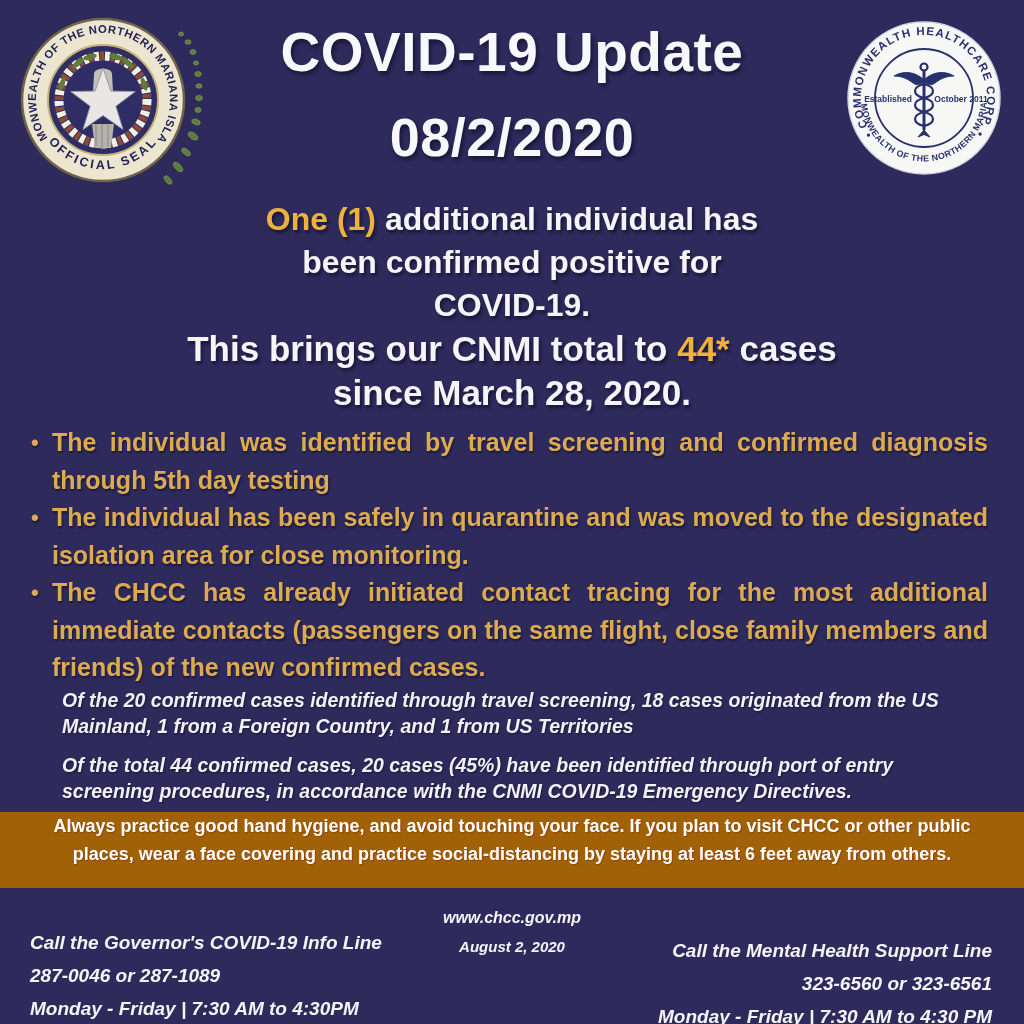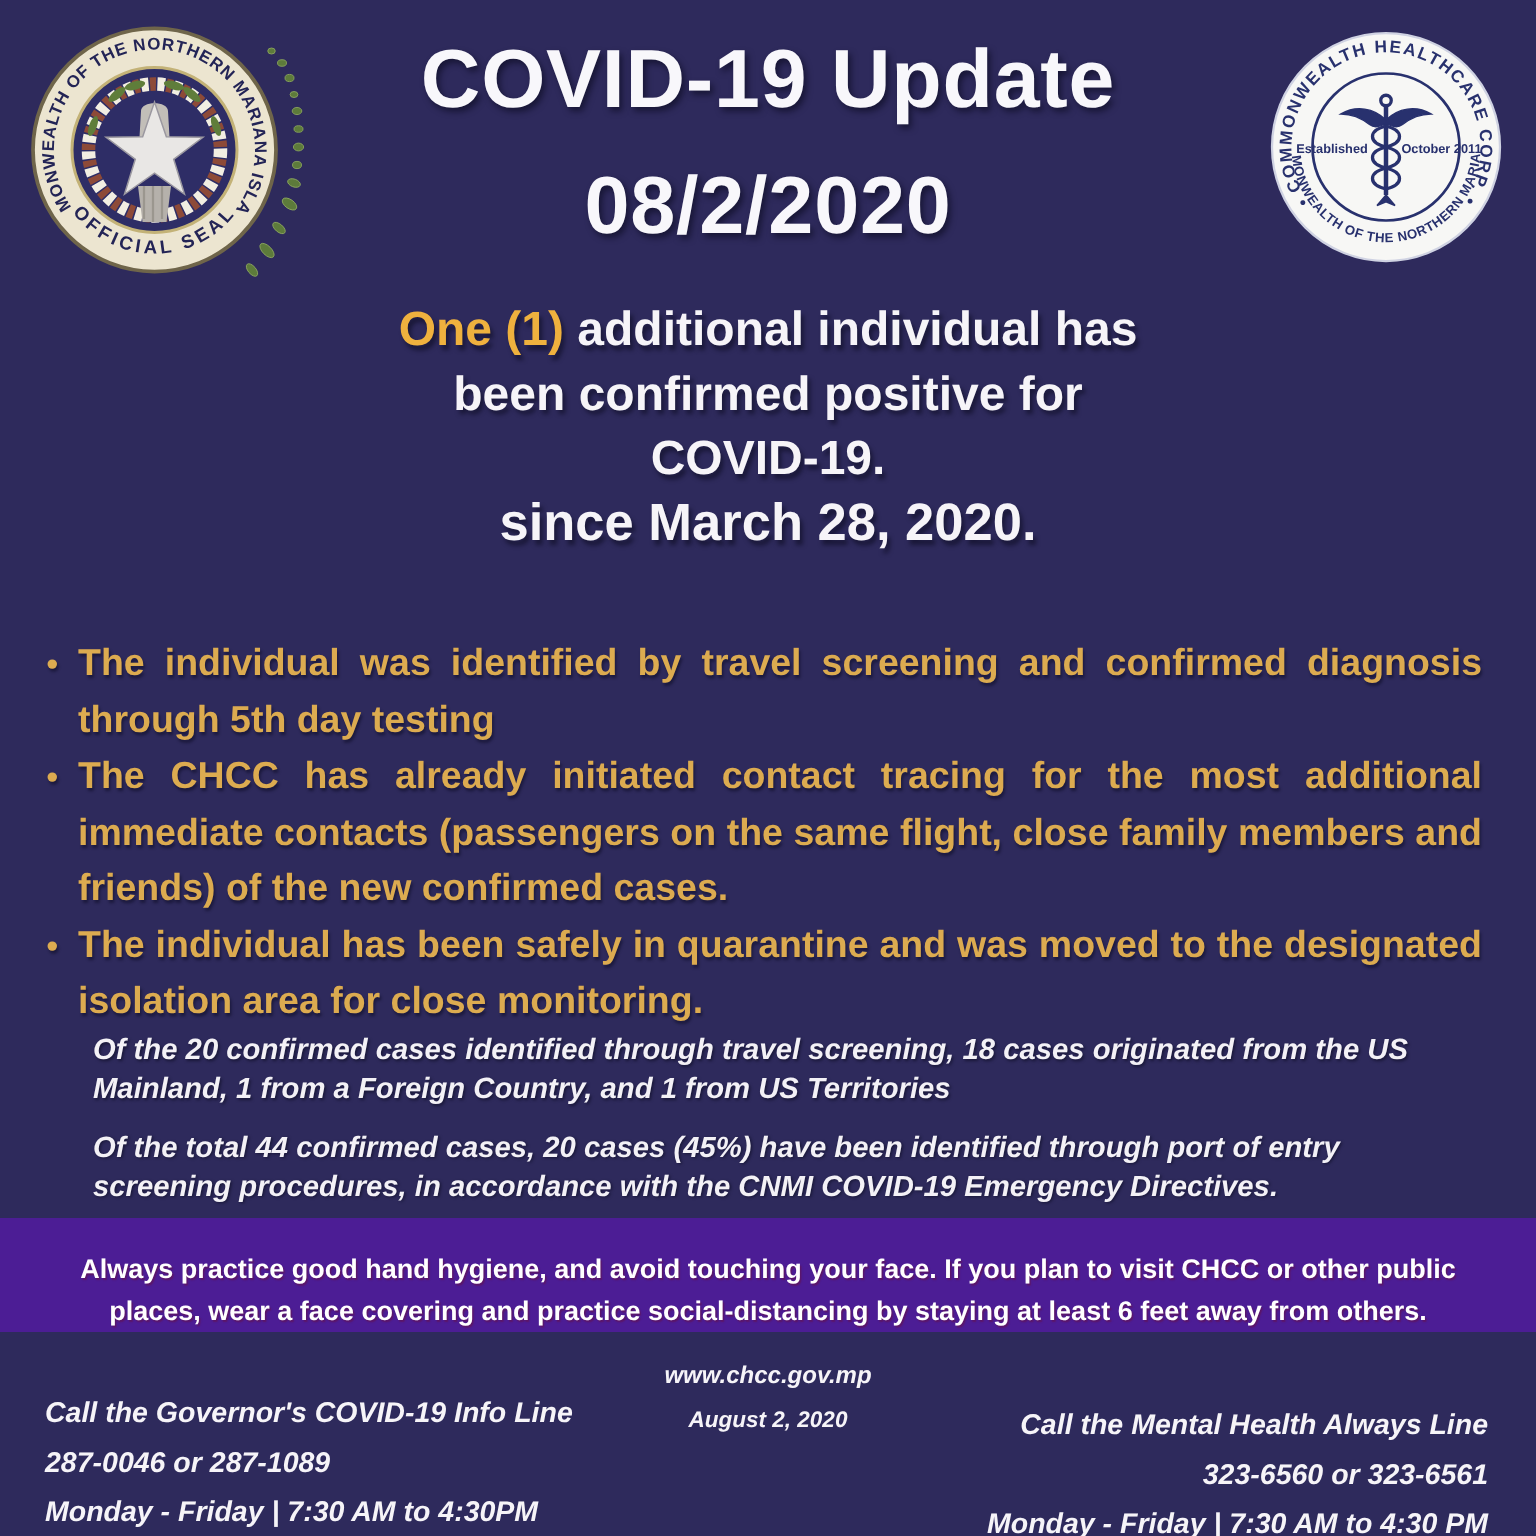--- a/index.html
+++ b/index.html
@@ -29,22 +29,22 @@
     color:#dcab50;font-weight:600;font-size:25px;line-height:37.5px;
     text-shadow:1px 2px 2px rgba(5,5,22,.45);}
   .bullets li{text-align:justify;padding-left:24px;position:relative;}
   .bullets li::before{content:"\2022";position:absolute;left:3px;top:0;font-size:22px;}
   
   .notes{position:absolute;top:687px;left:62px;right:62px;
     font-style:italic;font-weight:700;font-size:19.5px;line-height:26px;color:#f3f1f6;
     text-shadow:1px 1px 2px rgba(5,5,22,.5);}
   .notes p{margin:0 0 13px;}
   
-  .banner{position:absolute;top:812px;left:0;right:0;height:76px;background:#4c1d95;
-    display:flex;align-items:flex-end;justify-content:center;}
+  .banner{position:absolute;top:812px;left:0;right:0;height:76px;background:#a16207;
+    display:flex;align-items:flex-start;justify-content:center;}
   .banner p{width:930px;margin:0;text-align:center;font-weight:700;font-size:18px;
     line-height:28px;color:#ffffff;text-shadow:1px 1px 1px rgba(120,10,20,.35);}
   
   .foot-left{position:absolute;left:30px;top:926px;font-style:italic;font-weight:700;
     font-size:19px;line-height:33px;}
   .foot-center{position:absolute;left:50%;top:902px;transform:translateX(-50%);
     text-align:center;white-space:nowrap;}
   .foot-center .url{font-weight:700;font-size:17px;text-decoration:underline;color:#f6f4f8;}
   .foot-center .site{font-style:italic;font-weight:700;font-size:16px;margin-top:7px;}
   .foot-center .fdate{font-style:italic;font-weight:700;font-size:15px;margin-top:11px;}
@@ -140,27 +140,28 @@
 
   <header class="titles">
     <h1>COVID-19 Update</h1>
     <h1 class="date-line">08/2/2020</h1>
   </header>
 
   <section class="headline">
     <p class="hl-sm"><span class="gold">One (1)</span><span> additional individual has</span></p>
     <p class="hl-sm">been confirmed positive for</p>
     <p class="hl-sm">COVID-19.</p>
+    <p class="hl-lg"><span>This brings our CNMI total to </span><span class="gold">44*</span><span> cases</span></p>
     <p class="hl-lg">since March 28, 2020.</p>
   </section>
 
   <ul class="bullets">
     <li>The individual was identified by travel screening and confirmed diagnosis through 5th day testing</li>
+    <li>The individual has been safely in quarantine and was moved to the designated isolation area for close monitoring.</li>
     <li>The CHCC has already initiated contact tracing for the most additional immediate contacts (passengers on the same flight, close family members and friends) of the new confirmed cases.</li>
-    <li>The individual has been safely in quarantine and was moved to the designated isolation area for close monitoring.</li>
   </ul>
 
   <section class="notes">
     <p>Of the 20 confirmed cases identified through travel screening, 18 cases originated from the US Mainland, 1 from a Foreign Country, and 1 from US Territories</p>
     <p>Of the total 44 confirmed cases, 20 cases (45%) have been identified through port of entry screening procedures, in accordance with the CNMI COVID-19 Emergency Directives.</p>
   </section>
 
   <div class="banner">
     <p>Always practice good hand hygiene, and avoid touching your face. If you plan to visit CHCC or other public places, wear a face covering and practice social-distancing by staying at least 6 feet away from others.</p>
   </div>
@@ -170,18 +171,18 @@
     <div>287-0046 or 287-1089</div>
     <div>Monday - Friday | 7:30 AM to 4:30PM</div>
   </div>
 
   <div class="foot-center">
     <div class="site">www.chcc.gov.mp</div>
     <div class="fdate">August 2, 2020</div>
   </div>
 
   <div class="foot-right">
-    <div>Call the Mental Health Always Line</div>
+    <div>Call the Mental Health Support Line</div>
     <div>323-6560 or 323-6561</div>
     <div>Monday - Friday | 7:30 AM to 4:30 PM</div>
   </div>
 
 </div>
 
 </body></html>

